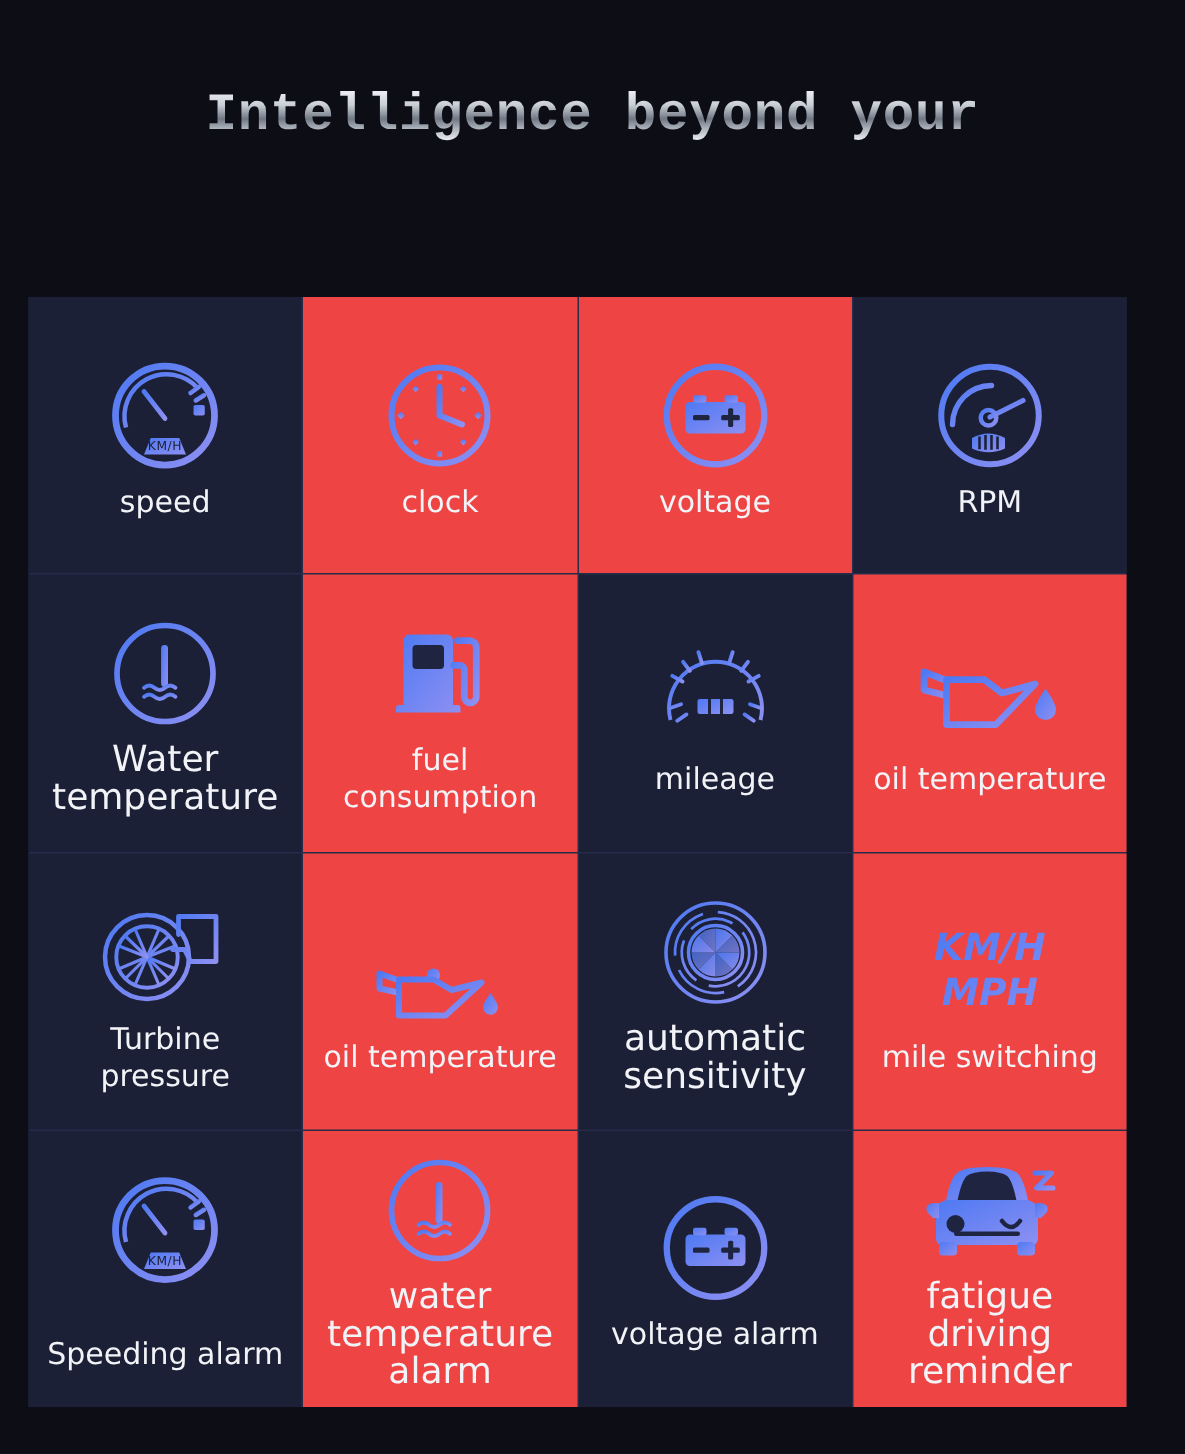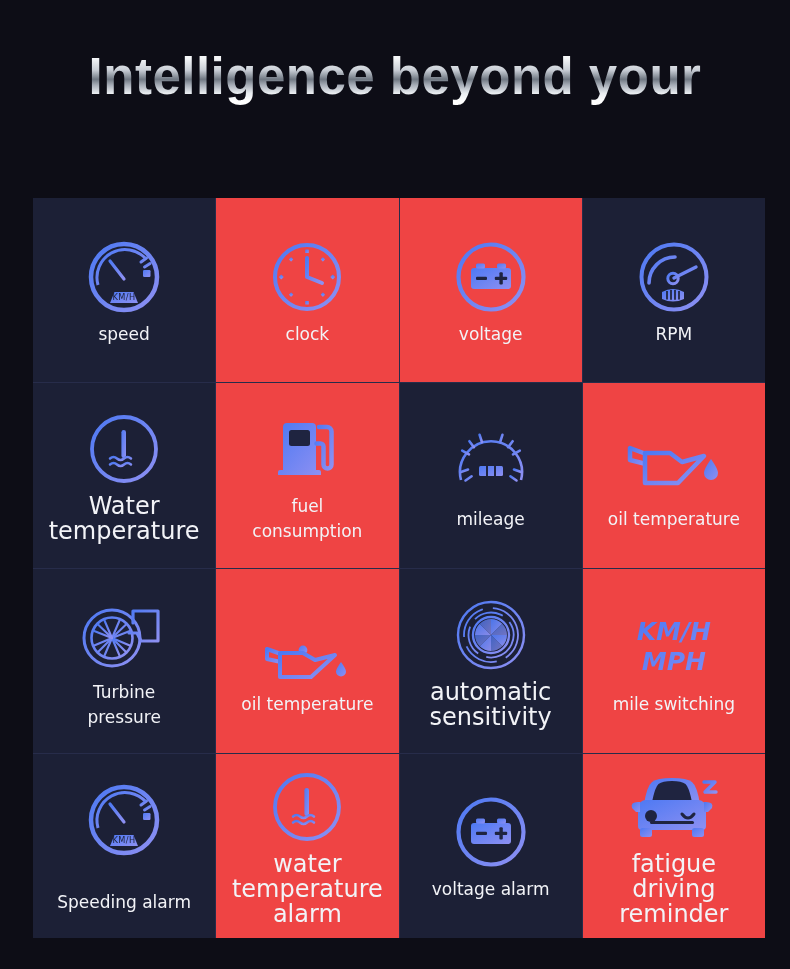--- a/index.html
+++ b/index.html
@@ -23,44 +23,44 @@
 
   
   .title-wrap {
     position: absolute;
     left: 0;
     top: 48px;
     width: 790px;
     text-align: center;
   }
   .title-line {
-    font-size: 51px;
+    font-size: 35px;
     font-weight: 700;
     line-height: 58px;
     letter-spacing: 0.5px;
     background: linear-gradient(180deg,
         #ffffff 0%,
         #f4f6f8 18%,
         #c9ced6 38%,
         #6f7782 54%,
         #a8aeb8 64%,
         #e8ecf0 78%,
         #ffffff 92%);
     -webkit-background-clip: text;
     background-clip: text;
     color: transparent;
     -webkit-text-fill-color: transparent;
     text-shadow: none;
-    font-family: Liberation Sans, sans-serif;
+    font-family: Liberation Mono, monospace;
   }
 
   
   .grid {
     position: absolute;
-    left: 33px;
+    left: 19px;
     top: 198px;
     width: 732px;
     height: 740px;
     display: grid;
     grid-template-columns: repeat(4, 1fr);
     grid-template-rows: repeat(4, 1fr);
     background: #272c4a;
     gap: 1px;
   }
   .cell {
@@ -76,21 +76,21 @@
 
   .icon-box {
     height: 86px;
     display: flex;
     align-items: center;
     justify-content: center;
     margin-bottom: 2px;
   }
   .cell-label {
     color: #f2f3f7;
-    font-size: 17px;
+    font-size: 20px;
     line-height: 25px;
     text-align: center;
     padding: 0 4px;
     max-width: 180px;
     font-weight: 400;
   }
   .cell-label.small { font-size: 24px; }
 
   .unit-text {
     font-style: italic;

